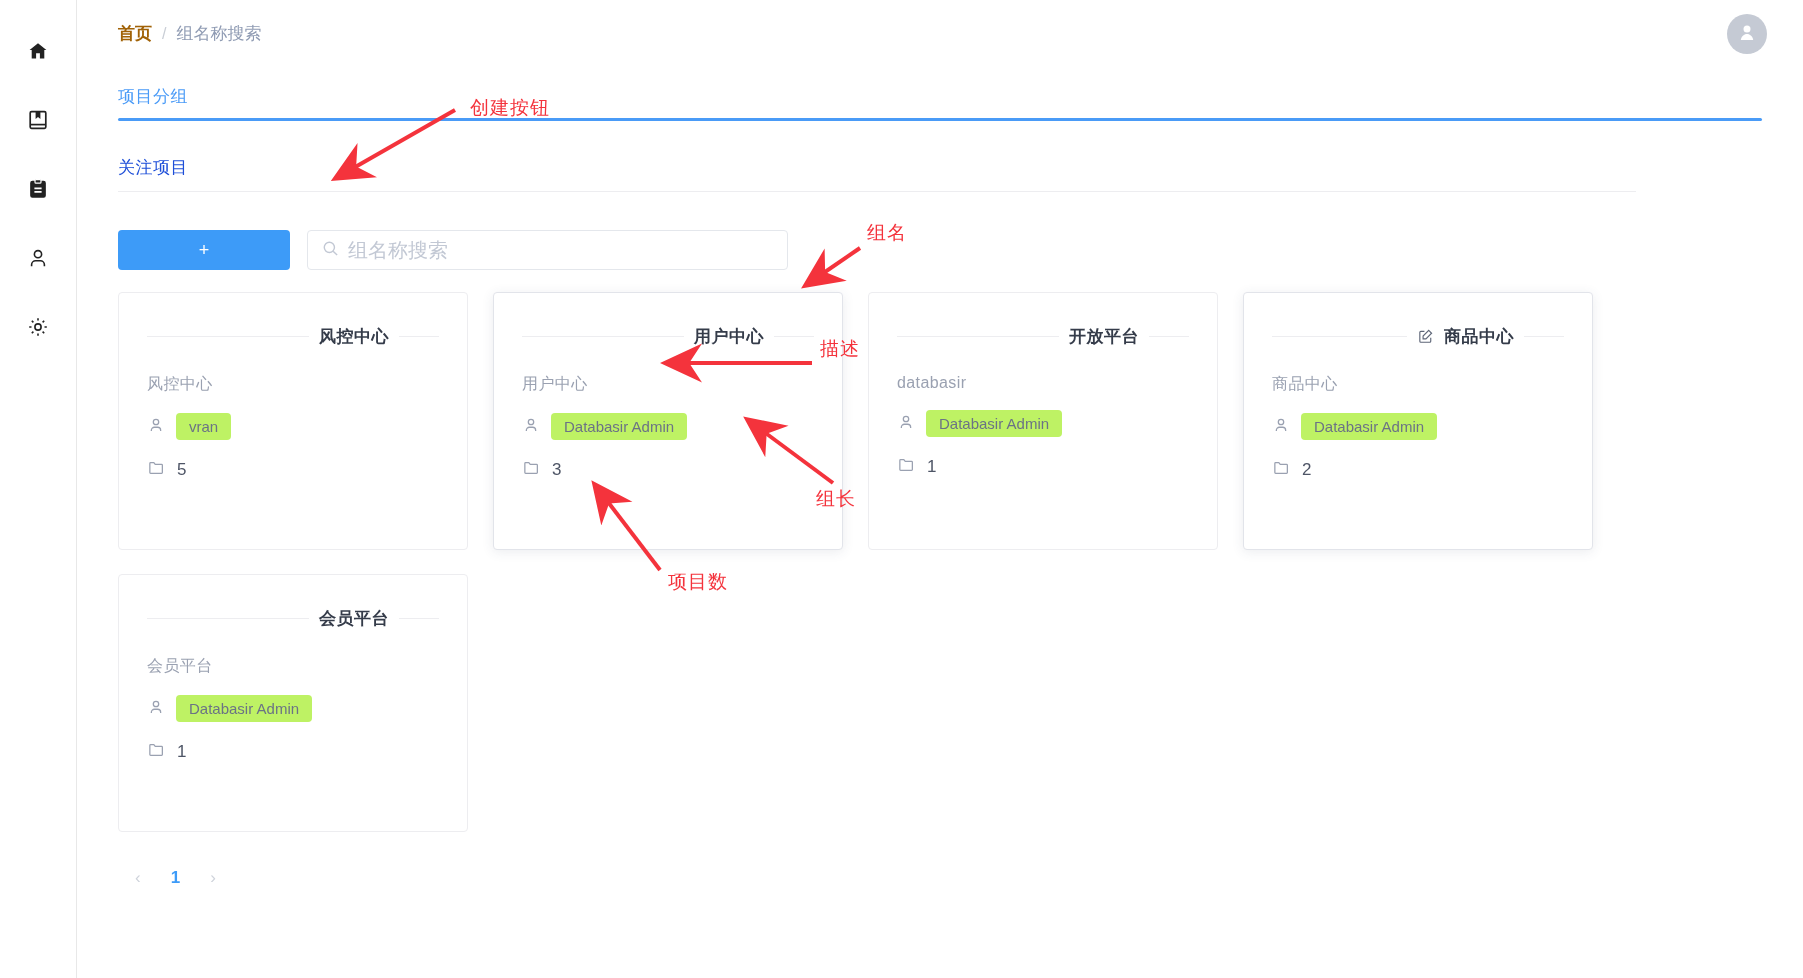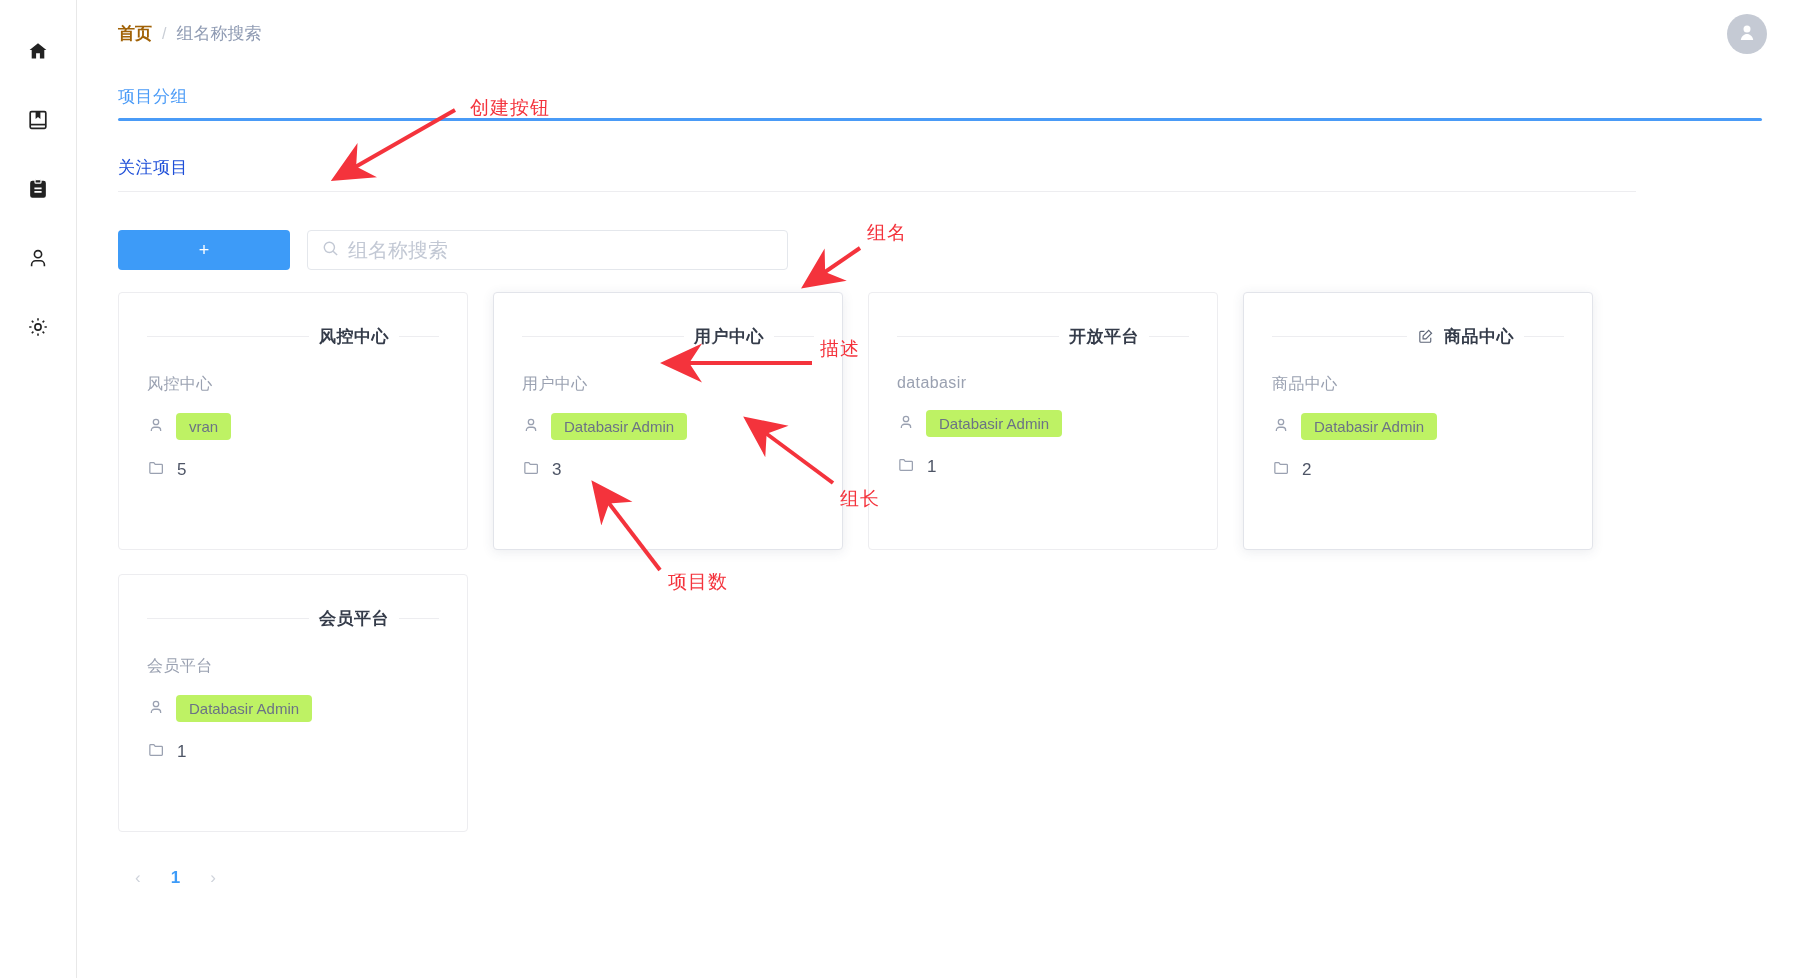--- a/index.html
+++ b/index.html
@@ -398,17 +398,17 @@
       <line x1="812" y1="363" x2="666" y2="363" stroke="#f4333c" stroke-width="4" marker-end="url(#ah)"></line>
 
       <line x1="833" y1="483" x2="748" y2="420" stroke="#f4333c" stroke-width="4" marker-end="url(#ah)"></line>
 
       <line x1="660" y1="570" x2="595" y2="485" stroke="#f4333c" stroke-width="4" marker-end="url(#ah)"></line>
     </svg>
 
     <span class="anno-label" style="left:470px;top:95px">创建按钮</span>
     <span class="anno-label" style="left:867px;top:220px">组名</span>
     <span class="anno-label" style="left:820px;top:336px">描述</span>
-    <span class="anno-label" style="left:840px;top:486px">组长</span>
+    <span class="anno-label" style="left:816px;top:486px">组长</span>
     <span class="anno-label" style="left:668px;top:569px">项目数</span>
   </div>
 
 </div>
 
 </body></html>

